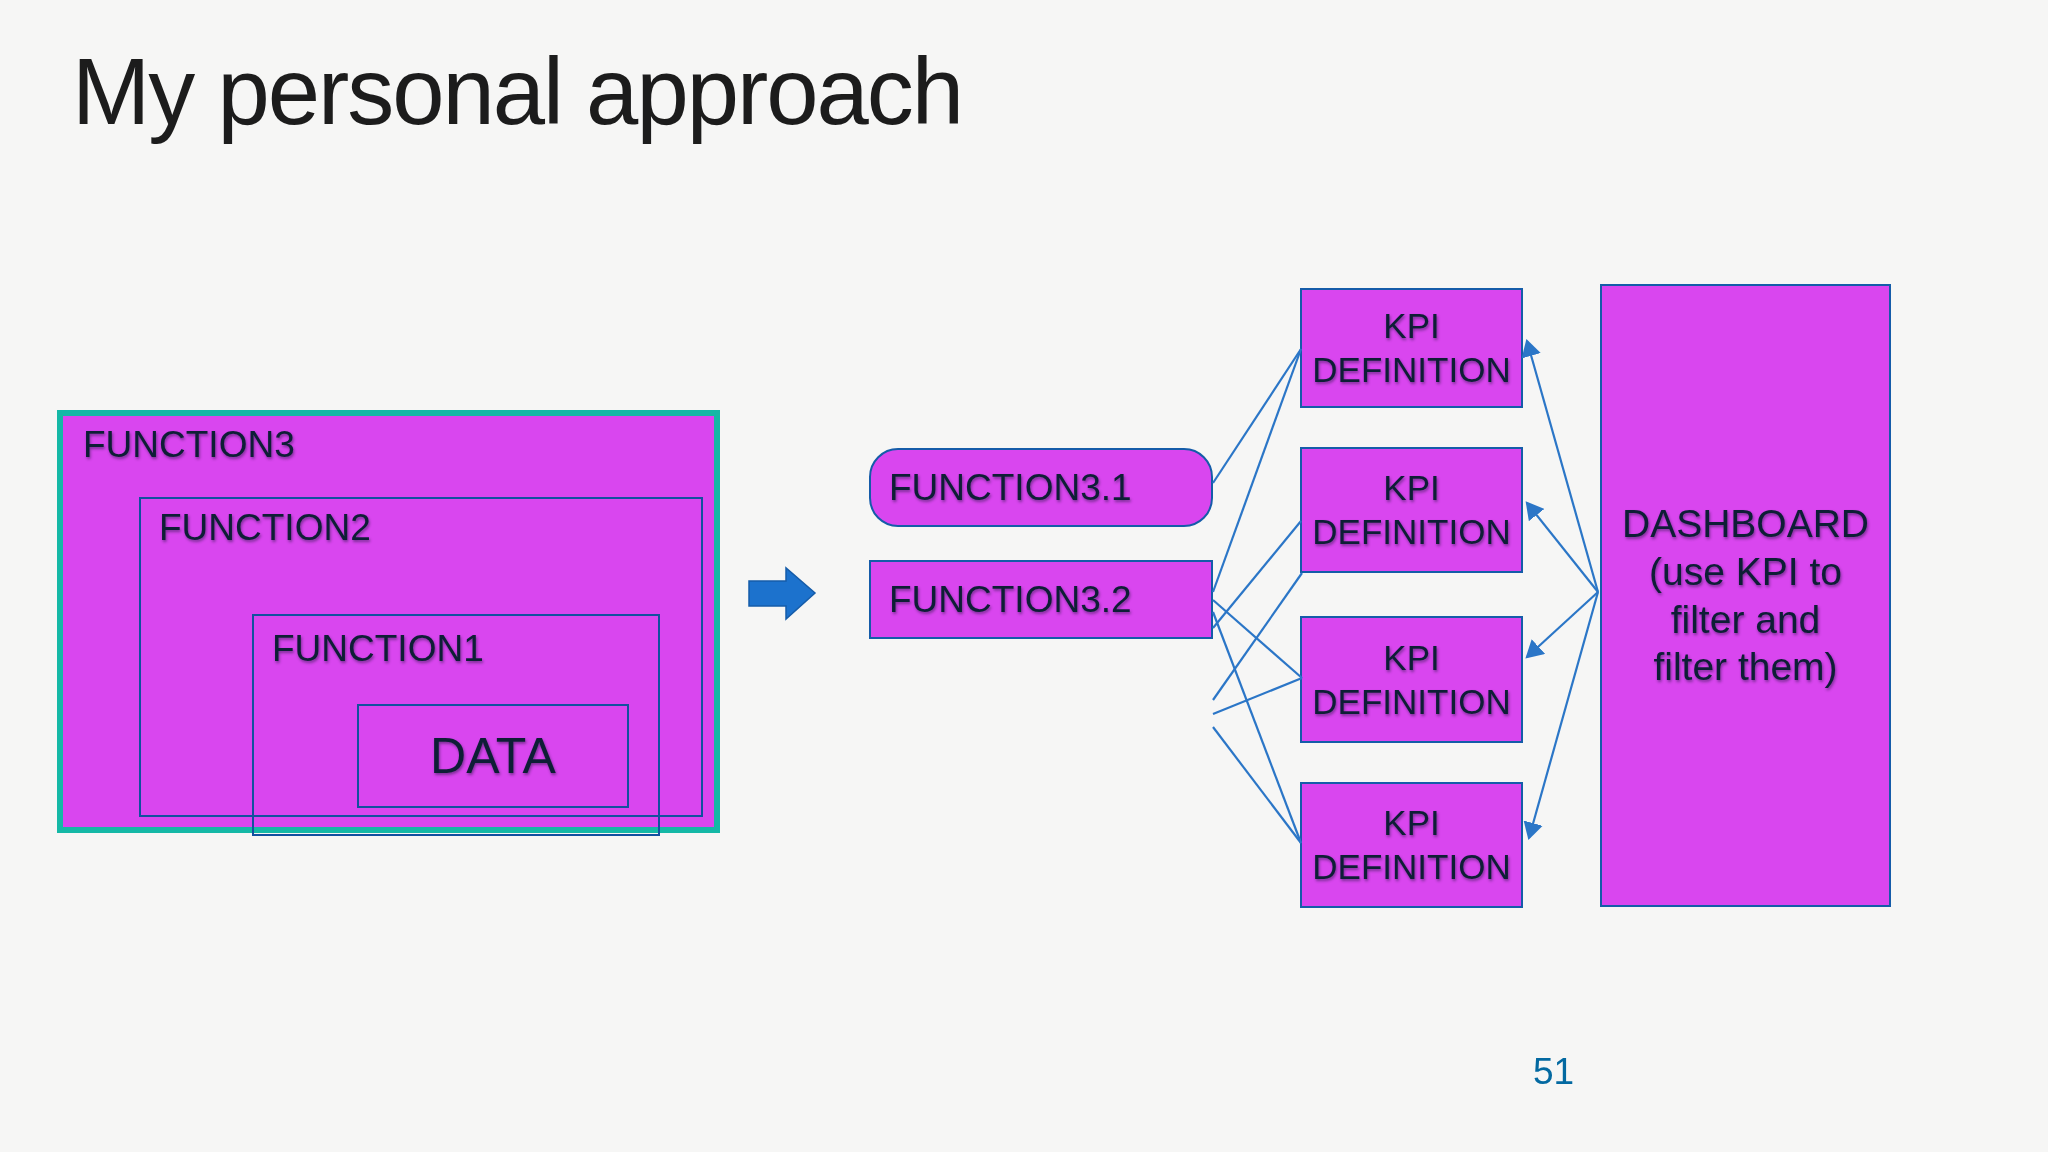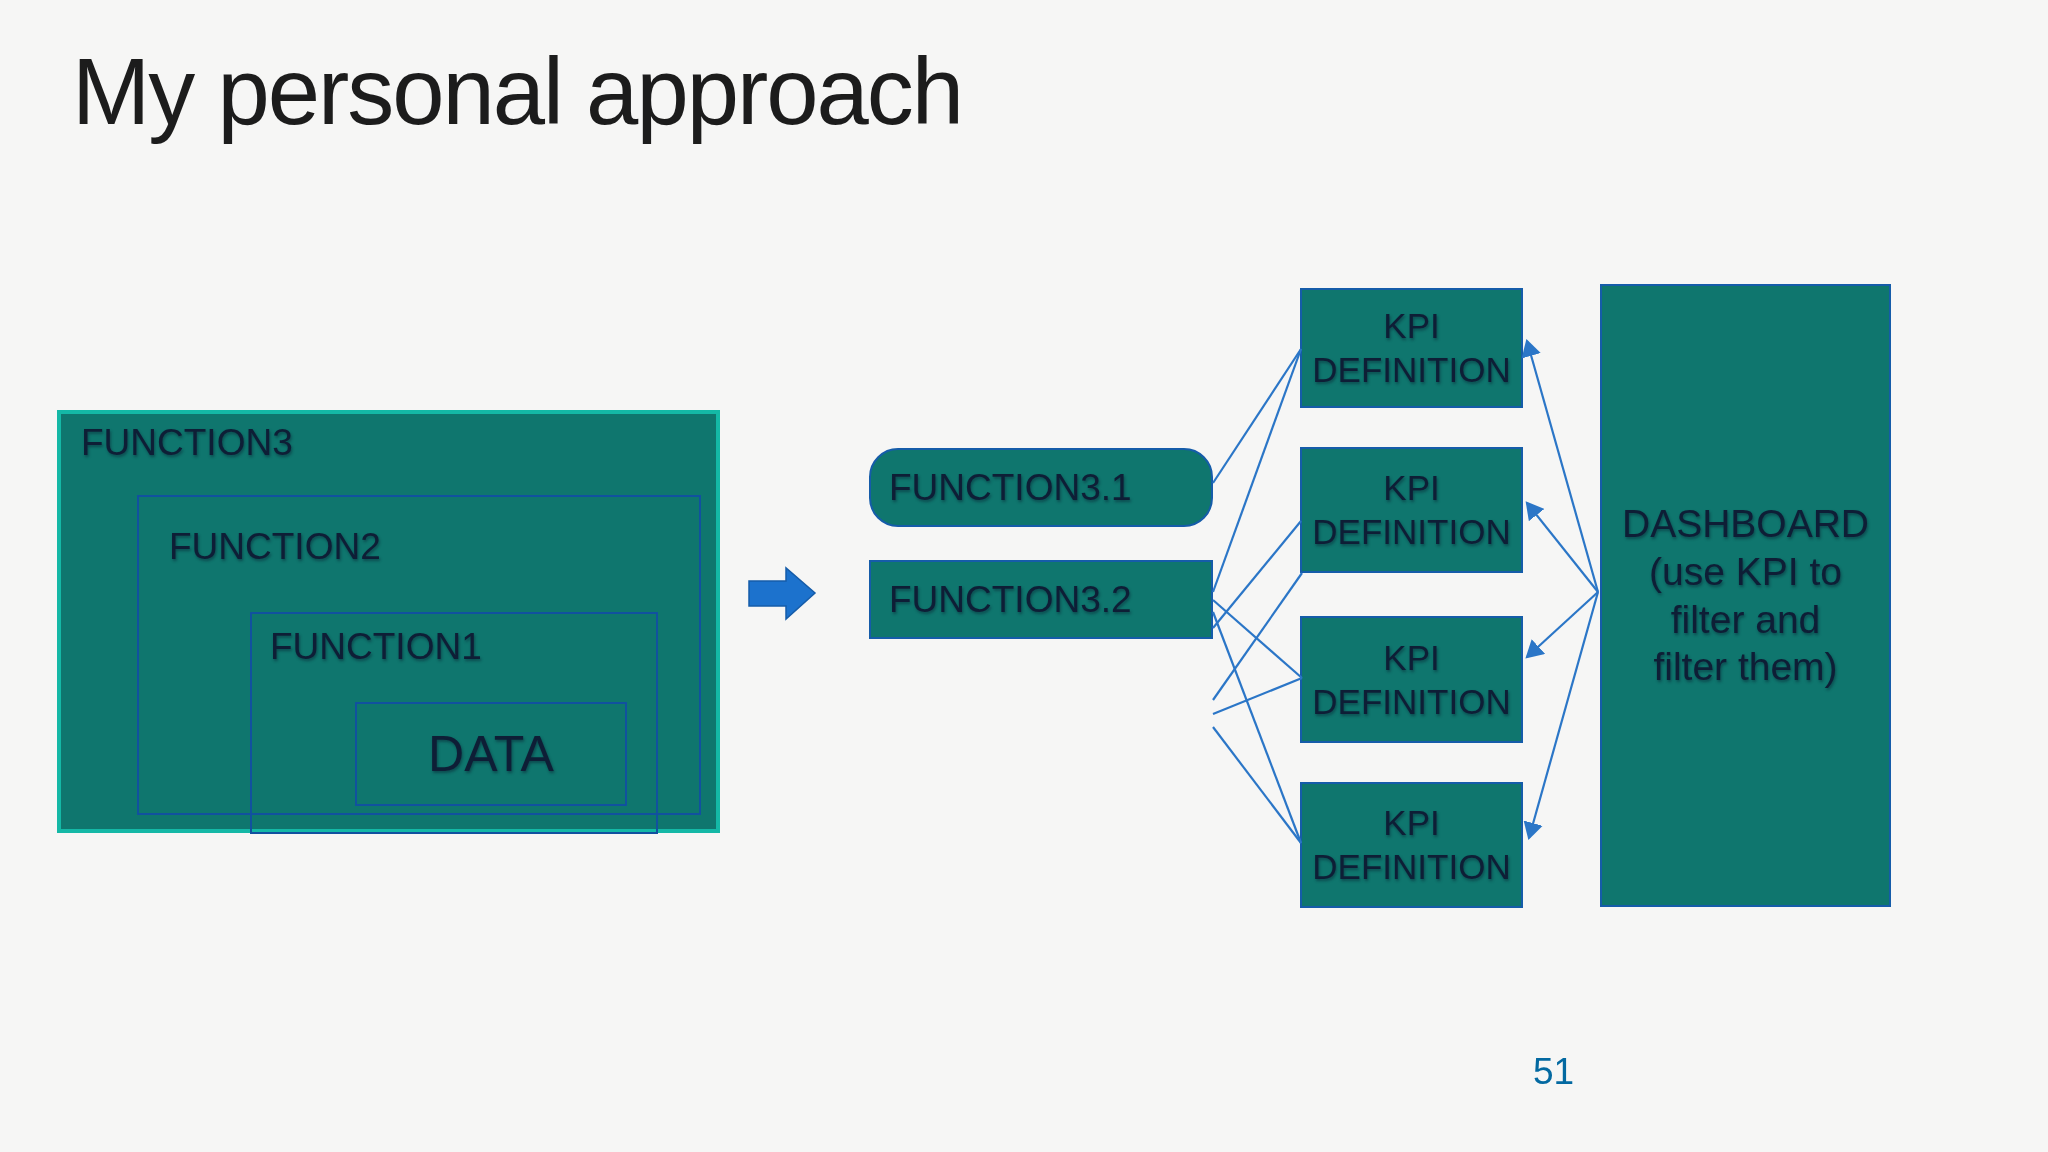--- a/index.html
+++ b/index.html
@@ -10,37 +10,37 @@
     overflow:hidden;
     font-family:"Liberation Sans","DejaVu Sans",sans-serif;
   }
   .title{
     position:absolute;left:72px;top:38px;
     font-size:94px;font-weight:300;letter-spacing:-2px;
     color:#1c1c1c;white-space:nowrap;
   }
   .bluebox{
     position:absolute;
-    background:#0f766e;
+    background:#d946ef;
     border:2px solid #155ca9;
     box-sizing:border-box;
     color:#0e1e36;
   }
   .hollow{background:transparent;border:2px solid #11519f;}
   .boxlabel{
     font-size:37px;
     color:#0e1e36;
     text-shadow:1px 2px 3px rgba(8,20,40,0.45);
     white-space:nowrap;
   }
   
-  .f3{left:57px;top:410px;width:663px;height:423px;border:4px solid #14b8a6;}
+  .f3{left:57px;top:410px;width:663px;height:423px;border:6px solid #14b8a6;}
   .f3 > .boxlabel{position:absolute;left:20px;top:8px;}
   .f2{left:76px;top:81px;width:564px;height:320px;}
-  .f2 > .boxlabel{position:absolute;left:18px;top:29px;margin-left:12px;}
+  .f2 > .boxlabel{position:absolute;left:18px;top:8px;}
   .f1{left:111px;top:76px;width:408px;height:222px;margin-top:39px;}
   .f1 > .boxlabel{position:absolute;left:18px;top:12px;}
   .databox{left:103px;top:88px;width:272px;height:104px;display:flex;align-items:center;justify-content:center;}
   
   .fnitem{left:869px;width:344px;height:79px;display:flex;align-items:center;}
   .fnitem .boxlabel{padding-left:18px;}
   
   .kpi{left:1300px;width:223px;display:flex;flex-direction:column;align-items:center;justify-content:center;}
   .kpi .boxlabel{font-size:35px;line-height:1.25;text-align:center;}
   

